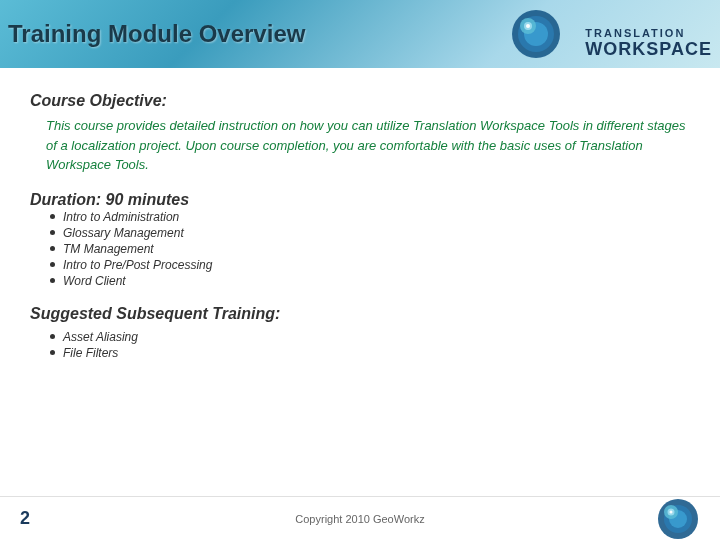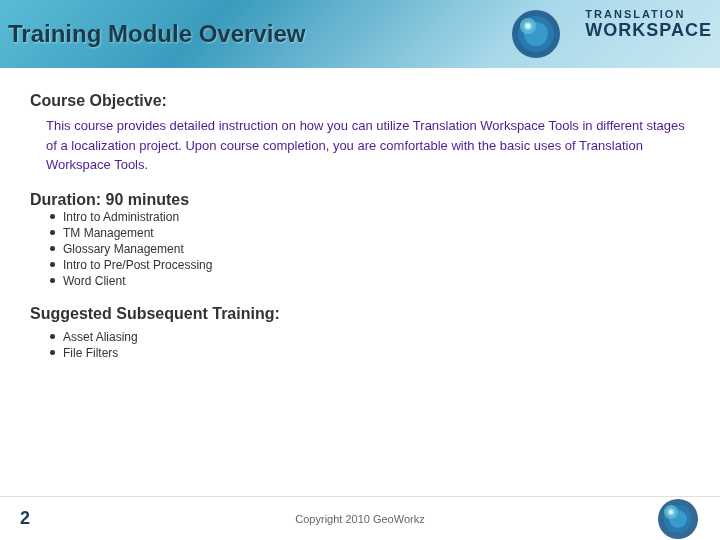--- a/index.html
+++ b/index.html
@@ -31,21 +31,21 @@
 
     .header-title {
       font-size: 24px;
       font-weight: bold;
       color: #1a3a4a;
       text-shadow: 1px 1px 2px rgba(255,255,255,0.4);
     }
 
     .logo-area {
       display: flex;
-      align-items: flex-start;
+      align-items: flex-end;
       gap: 23px;
     }
 
     .logo-icon {
       width: 52px;
       height: 52px;
     }
 
     .logo-text {
       display: flex;
@@ -63,32 +63,33 @@
     .logo-workspace {
       font-size: 18px;
       font-weight: bold;
       color: #1a3a5c;
       letter-spacing: 1px;
     }
 
     
     .content {
       padding: 24px 30px 16px 30px;
+      font-style: italic;
     }
 
     .section-title {
       font-size: 16px;
       font-weight: bold;
       color: #333333;
       margin-bottom: 6px;
     }
 
     .section-text {
       font-size: 13px;
-      color: #4c1d95;
+      color: #15803d;
       line-height: 1.5;
       margin-left: 16px;
       margin-bottom: 16px;
     }
 
     .duration-section {
     }
 
     .duration-title {
       font-size: 16px;
@@ -207,25 +208,25 @@
   </div>
 
   <div class="prerequisites-section">
     <ul class="bullet-list">
       <li>
         <span class="bullet-dot"></span>
         <span>Intro to Administration</span>
       </li>
       <li>
         <span class="bullet-dot"></span>
+        <span>Glossary Management</span>
+      </li>
+      <li>
+        <span class="bullet-dot"></span>
         <span>TM Management</span>
-      </li>
-      <li>
-        <span class="bullet-dot"></span>
-        <span>Glossary Management</span>
       </li>
       <li>
         <span class="bullet-dot"></span>
         <span>Intro to Pre/Post Processing</span>
       </li>
       <li>
         <span class="bullet-dot"></span>
         <span>Word Client</span>
       </li>
     </ul>

